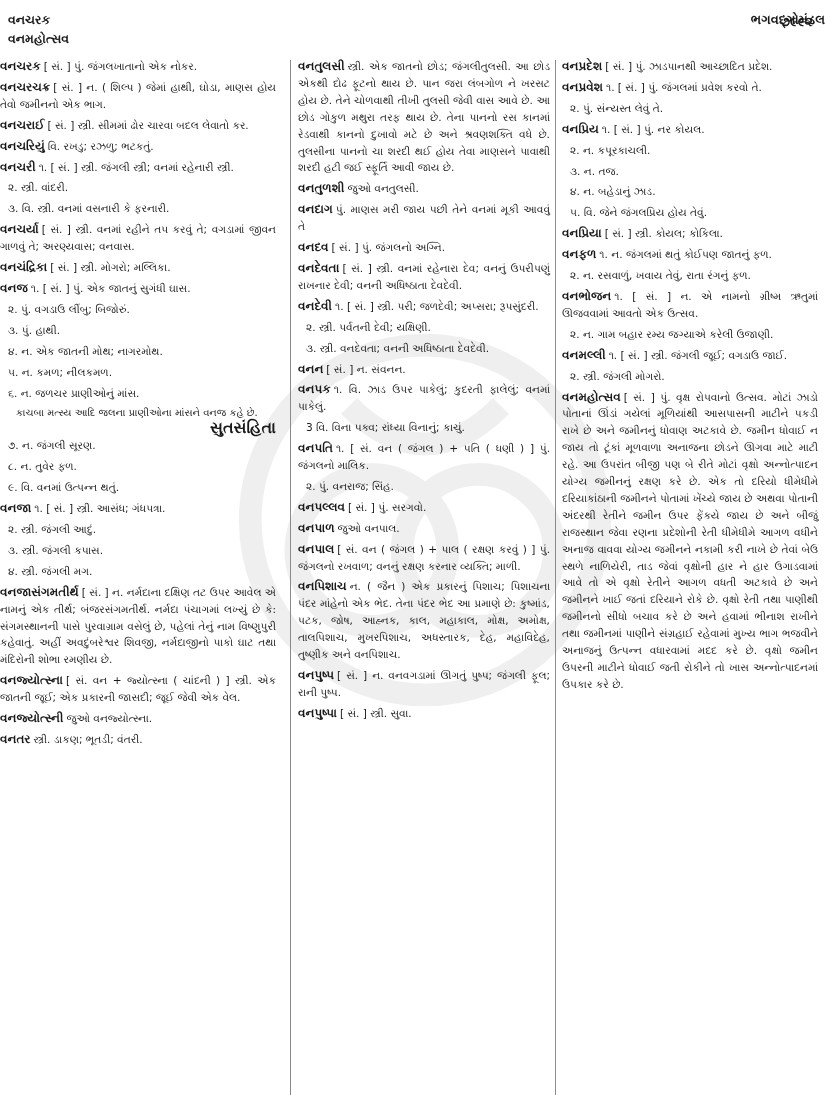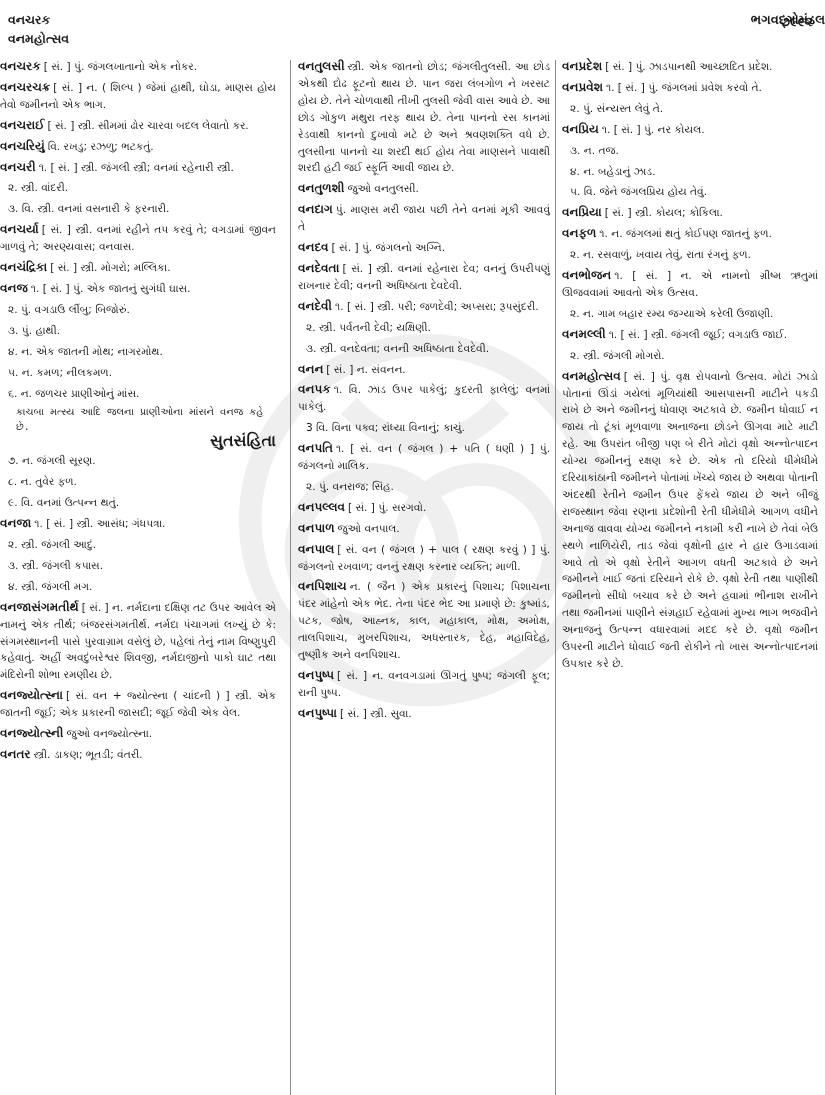--- a/index.html
+++ b/index.html
@@ -24,21 +24,21 @@
   .col-rule {
     position: absolute; top: 60px; width: 1px; background: #8a8a8a;
   }
   .rule-1 { left: 290px; height: 1035px; }
   .rule-2 { left: 555px; height: 1035px; }
 
   .entry { margin: 0 0 4px 0; text-align: justify; }
   .entry .hw { font-weight: bold; font-size: 12px; margin-right: 3px; }
   .entry .body { }
   .sense { margin: 0 0 4px 8px; text-align: justify; }
-  .quote { margin: 0 0 2px 16px; font-size: 10px; line-height: 15px; font-family: Liberation Mono, monospace; }
+  .quote { margin: 0 0 2px 16px; font-size: 10px; line-height: 15px; }
   .quote-src { display: block; text-align: right; font-weight: bold; font-size: 16px; }
 </style>
 </head>
 <body>
 
 <svg class="watermark" viewBox="0 0 100 100">
   <circle cx="50" cy="50" r="46" fill="none" stroke="#000" stroke-width="6"></circle>
   <circle cx="36" cy="58" r="20" fill="none" stroke="#000" stroke-width="6"></circle>
   <circle cx="64" cy="58" r="20" fill="none" stroke="#000" stroke-width="6"></circle>
   <path d="M30 20 Q50 40 70 20" fill="none" stroke="#000" stroke-width="6"></path>
@@ -105,20 +105,21 @@
       <div class="entry"><span class="hw">વનપાલ</span><span class="body">[ સં. વન ( જંગલ ) + પાલ ( રક્ષણ કરવું ) ] પું. જંગલનો રખવાળ; વનનું રક્ષણ કરનાર વ્યક્તિ; માળી.</span></div>
       <div class="entry"><span class="hw">વનપિશાચ</span><span class="body">ન. ( જૈન ) એક પ્રકારનું પિશાચ; પિશાચના પંદર માંહેનો એક ભેદ. તેના પંદર ભેદ આ પ્રમાણે છે: કુષ્માંડ, પટક, જોષ, આહ્નક, કાલ, મહાકાલ, મોક્ષ, અમોક્ષ, તાલપિશાચ, મુખરપિશાચ, અધસ્તારક, દેહ, મહાવિદેહ, તુષ્ણીક અને વનપિશાચ.</span></div>
       <div class="entry"><span class="hw">વનપુષ્પ</span><span class="body">[ સં. ] ન. વનવગડામાં ઊગતું પુષ્પ; જંગલી ફૂલ; રાની પુષ્પ.</span></div>
       <div class="entry"><span class="hw">વનપુષ્પા</span><span class="body">[ સં. ] સ્ત્રી. સુવા.</span></div>
     </div>
   <div class="col col-right">
       <div class="entry"><span class="hw">વનપ્રદેશ</span><span class="body">[ સં. ] પું. ઝાડપાનથી આચ્છાદિત પ્રદેશ.</span></div>
       <div class="entry"><span class="hw">વનપ્રવેશ</span><span class="body">૧. [ સં. ] પું. જંગલમાં પ્રવેશ કરવો તે.</span></div>
       <div class="sense">૨. પું. સંન્યસ્ત લેવું તે.</div>
       <div class="entry"><span class="hw">વનપ્રિય</span><span class="body">૧. [ સં. ] પું. નર કોયલ.</span></div>
+      <div class="sense">૨. ન. કપૂરકાચલી.</div>
       <div class="sense">૩. ન. તજ.</div>
       <div class="sense">૪. ન. બહેડાનું ઝાડ.</div>
       <div class="sense">૫. વિ. જેને જંગલપ્રિય હોય તેવું.</div>
       <div class="entry"><span class="hw">વનપ્રિયા</span><span class="body">[ સં. ] સ્ત્રી. કોયલ; કોકિલા.</span></div>
       <div class="entry"><span class="hw">વનફળ</span><span class="body">૧. ન. જંગલમાં થતું કોઈપણ જાતનું ફળ.</span></div>
       <div class="sense">૨. ન. રસવાળું, ખવાય તેવું, રાતા રંગનું ફળ.</div>
       <div class="entry"><span class="hw">વનભોજન</span><span class="body">૧. [ સં. ] ન. એ નામનો ગ્રીષ્મ ઋતુમાં ઊજવવામાં આવતો એક ઉત્સવ.</span></div>
       <div class="sense">૨. ન. ગામ બહાર રમ્ય જગ્યાએ કરેલી ઉજાણી.</div>
       <div class="entry"><span class="hw">વનમલ્લી</span><span class="body">૧. [ સં. ] સ્ત્રી. જંગલી જૂઈ; વગડાઉ જાઈ.</span></div>
       <div class="sense">૨. સ્ત્રી. જંગલી મોગરો.</div>

